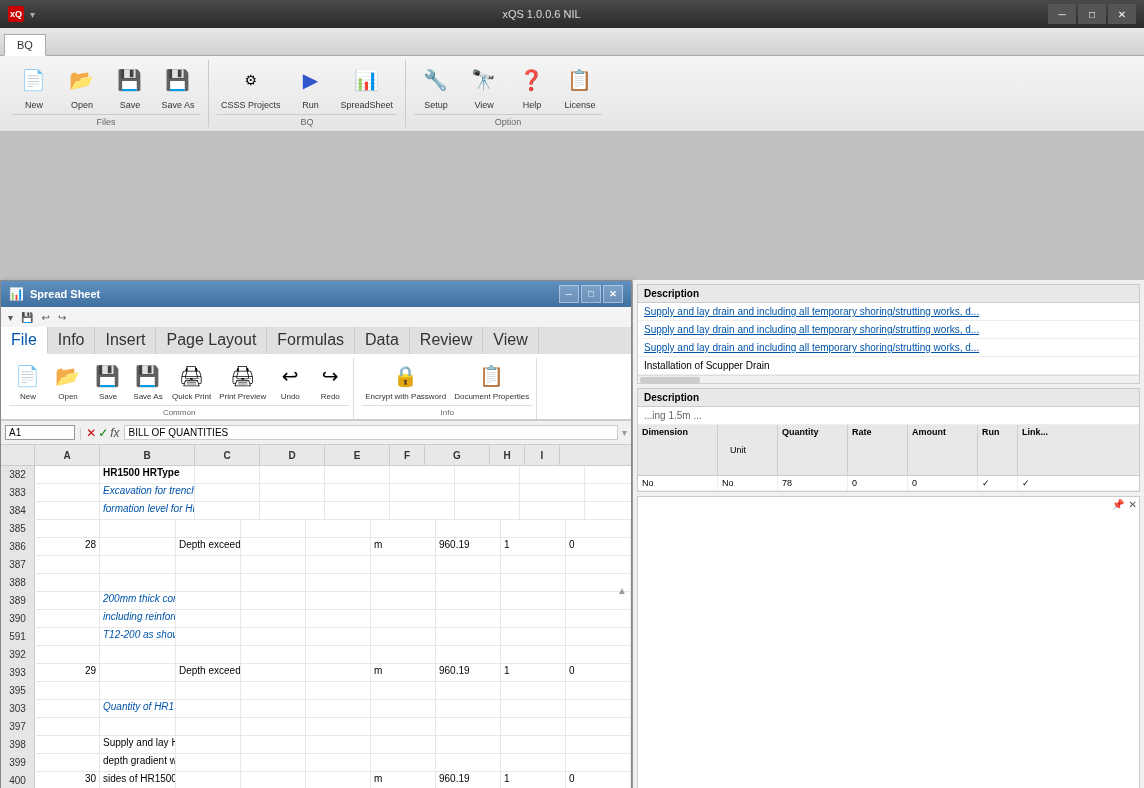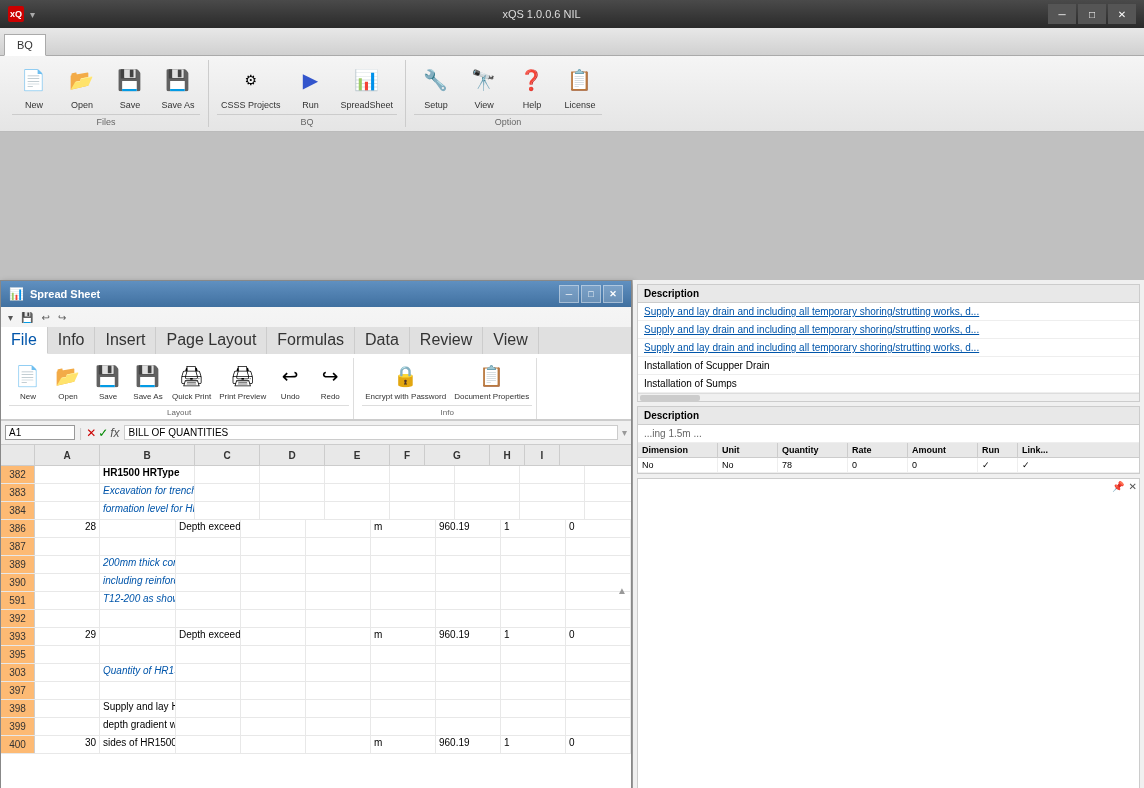--- a/index.html
+++ b/index.html
@@ -234,21 +234,21 @@
       cursor: pointer;
     }
     .grid-row {
       display: flex;
       border-bottom: 1px solid #e8e8e8;
       min-height: 18px;
     }
     .grid-row-num {
       width: 34px;
       min-width: 34px;
-      background: #fdba74;
+      background: #e5e5e5;
       border-right: 1px solid #ccc;
       display: flex;
       align-items: center;
       justify-content: center;
       font-size: 10px;
       color: #333;
       cursor: pointer;
       text-align: center;
     }
     .grid-cell {
@@ -449,21 +449,21 @@
               </div>
               <div class="ss-ribbon-item">
                 <div class="ss-ribbon-icon large">↩</div>
                 <div class="ss-ribbon-label">Undo</div>
               </div>
               <div class="ss-ribbon-item">
                 <div class="ss-ribbon-icon large">↪</div>
                 <div class="ss-ribbon-label">Redo</div>
               </div>
             </div>
-            <div class="ss-group-label">Layout</div>
+            <div class="ss-group-label">Common</div>
           </div>
 
           <div class="ss-group">
             <div class="ss-group-items">
               <div class="ss-ribbon-item">
                 <div class="ss-ribbon-icon large">🔒</div>
                 <div class="ss-ribbon-label">Encrypt with Password</div>
               </div>
               <div class="ss-ribbon-item">
                 <div class="ss-ribbon-icon large">📋</div>
@@ -537,20 +537,32 @@
             <div class="grid-cell italic blue" style="width:95px;min-width:95px;">formation level for HR1500:-</div>
             <div class="grid-cell"></div>
             <div class="grid-cell"></div>
             <div class="grid-cell"></div>
             <div class="grid-cell" style="width:35px;"></div>
             <div class="grid-cell"></div>
             <div class="grid-cell" style="width:35px;"></div>
             <div class="grid-cell" style="width:35px;"></div>
           </div>
 
+          <div class="grid-row">
+            <div class="grid-row-num">385</div>
+            <div class="grid-cell"></div>
+            <div class="grid-cell" style="width:95px;"></div>
+            <div class="grid-cell"></div>
+            <div class="grid-cell"></div>
+            <div class="grid-cell"></div>
+            <div class="grid-cell" style="width:35px;"></div>
+            <div class="grid-cell"></div>
+            <div class="grid-cell" style="width:35px;"></div>
+            <div class="grid-cell" style="width:35px;"></div>
+          </div>
 
           <div class="grid-row">
             <div class="grid-row-num">386</div>
             <div class="grid-cell" style="text-align:right;">28</div>
             <div class="grid-cell" style="width:95px;"></div>
             <div class="grid-cell">Depth exceeding 1.875m</div>
             <div class="grid-cell"></div>
             <div class="grid-cell"></div>
             <div class="grid-cell" style="width:35px;">m</div>
             <div class="grid-cell">960.19</div>
@@ -564,20 +576,32 @@
             <div class="grid-cell" style="width:95px;"></div>
             <div class="grid-cell"></div>
             <div class="grid-cell"></div>
             <div class="grid-cell"></div>
             <div class="grid-cell" style="width:35px;"></div>
             <div class="grid-cell"></div>
             <div class="grid-cell" style="width:35px;"></div>
             <div class="grid-cell" style="width:35px;"></div>
           </div>
 
+          <div class="grid-row">
+            <div class="grid-row-num">388</div>
+            <div class="grid-cell"></div>
+            <div class="grid-cell" style="width:95px;"></div>
+            <div class="grid-cell"></div>
+            <div class="grid-cell"></div>
+            <div class="grid-cell"></div>
+            <div class="grid-cell" style="width:35px;"></div>
+            <div class="grid-cell"></div>
+            <div class="grid-cell" style="width:35px;"></div>
+            <div class="grid-cell" style="width:35px;"></div>
+          </div>
 
           <div class="grid-row">
             <div class="grid-row-num">389</div>
             <div class="grid-cell"></div>
             <div class="grid-cell italic blue" style="width:95px;">200mm thick concrete base (Grade 20)</div>
             <div class="grid-cell"></div>
             <div class="grid-cell"></div>
             <div class="grid-cell"></div>
             <div class="grid-cell" style="width:35px;"></div>
             <div class="grid-cell"></div>
@@ -723,35 +747,34 @@
 
   <div class="right-panel">
 
     <div style="background:white;border:1px solid #ccc;margin:4px 4px 2px 4px;overflow:hidden;">
       <div class="description-header">Description</div>
       <div style="overflow:hidden;">
         <div style="padding:3px 6px;font-size:10px;color:#0055aa;text-decoration:underline;border-bottom:1px solid #eee;cursor:pointer;">Supply and lay drain and including all temporary shoring/strutting works, d...</div>
         <div style="padding:3px 6px;font-size:10px;color:#0055aa;text-decoration:underline;border-bottom:1px solid #eee;cursor:pointer;">Supply and lay drain and including all temporary shoring/strutting works, d...</div>
         <div style="padding:3px 6px;font-size:10px;color:#0055aa;text-decoration:underline;border-bottom:1px solid #eee;cursor:pointer;">Supply and lay drain and including all temporary shoring/strutting works, d...</div>
         <div style="padding:3px 6px;font-size:10px;color:#000;border-bottom:1px solid #eee;">Installation of Scupper Drain</div>
-        <div style="padding:3px 6px;font-size:10px;color:#000;border-bottom:1px solid #eee;">Installation of Sumps</div>
       </div>
 
       <div style="height:8px;background:#f0f0f0;border-top:1px solid #ddd;display:flex;align-items:center;">
         <div style="width:60px;height:6px;background:#ccc;margin:1px 2px;border-radius:2px;"></div>
       </div>
     </div>
 
     <div style="background:white;border:1px solid #ccc;margin:2px 4px;overflow:hidden;">
       <div class="description-header">Description</div>
       <div style="padding:3px 6px;font-size:10px;color:#666;border-bottom:1px solid #eee;">...ing 1.5m ...</div>
 
       <div style="display:grid;grid-template-columns:80px 60px 70px 60px 70px 40px 50px;background:#e8e8e8;border-bottom:1px solid #ccc;">
         <div style="padding:2px 4px;font-size:9px;font-weight:bold;border-right:1px solid #ccc;">Dimension</div>
-        <div style="padding:2px 4px;font-size:9px;font-weight:bold;border-right:1px solid #ccc;">Unit</div>
+        <div style="padding:20px 4px;font-size:9px;font-weight:normal;border-right:1px solid #ccc;margin-left:8px;">Unit</div>
         <div style="padding:2px 4px;font-size:9px;font-weight:bold;border-right:1px solid #ccc;">Quantity</div>
         <div style="padding:2px 4px;font-size:9px;font-weight:bold;border-right:1px solid #ccc;">Rate</div>
         <div style="padding:2px 4px;font-size:9px;font-weight:bold;border-right:1px solid #ccc;">Amount</div>
         <div style="padding:2px 4px;font-size:9px;font-weight:bold;border-right:1px solid #ccc;">Run</div>
         <div style="padding:2px 4px;font-size:9px;font-weight:bold;">Link...</div>
       </div>
       <div style="display:grid;grid-template-columns:80px 60px 70px 60px 70px 40px 50px;border-bottom:1px solid #eee;">
         <div style="padding:2px 4px;font-size:9px;border-right:1px solid #eee;">No</div>
         <div style="padding:2px 4px;font-size:9px;border-right:1px solid #eee;">No</div>
         <div style="padding:2px 4px;font-size:9px;border-right:1px solid #eee;">78</div>

